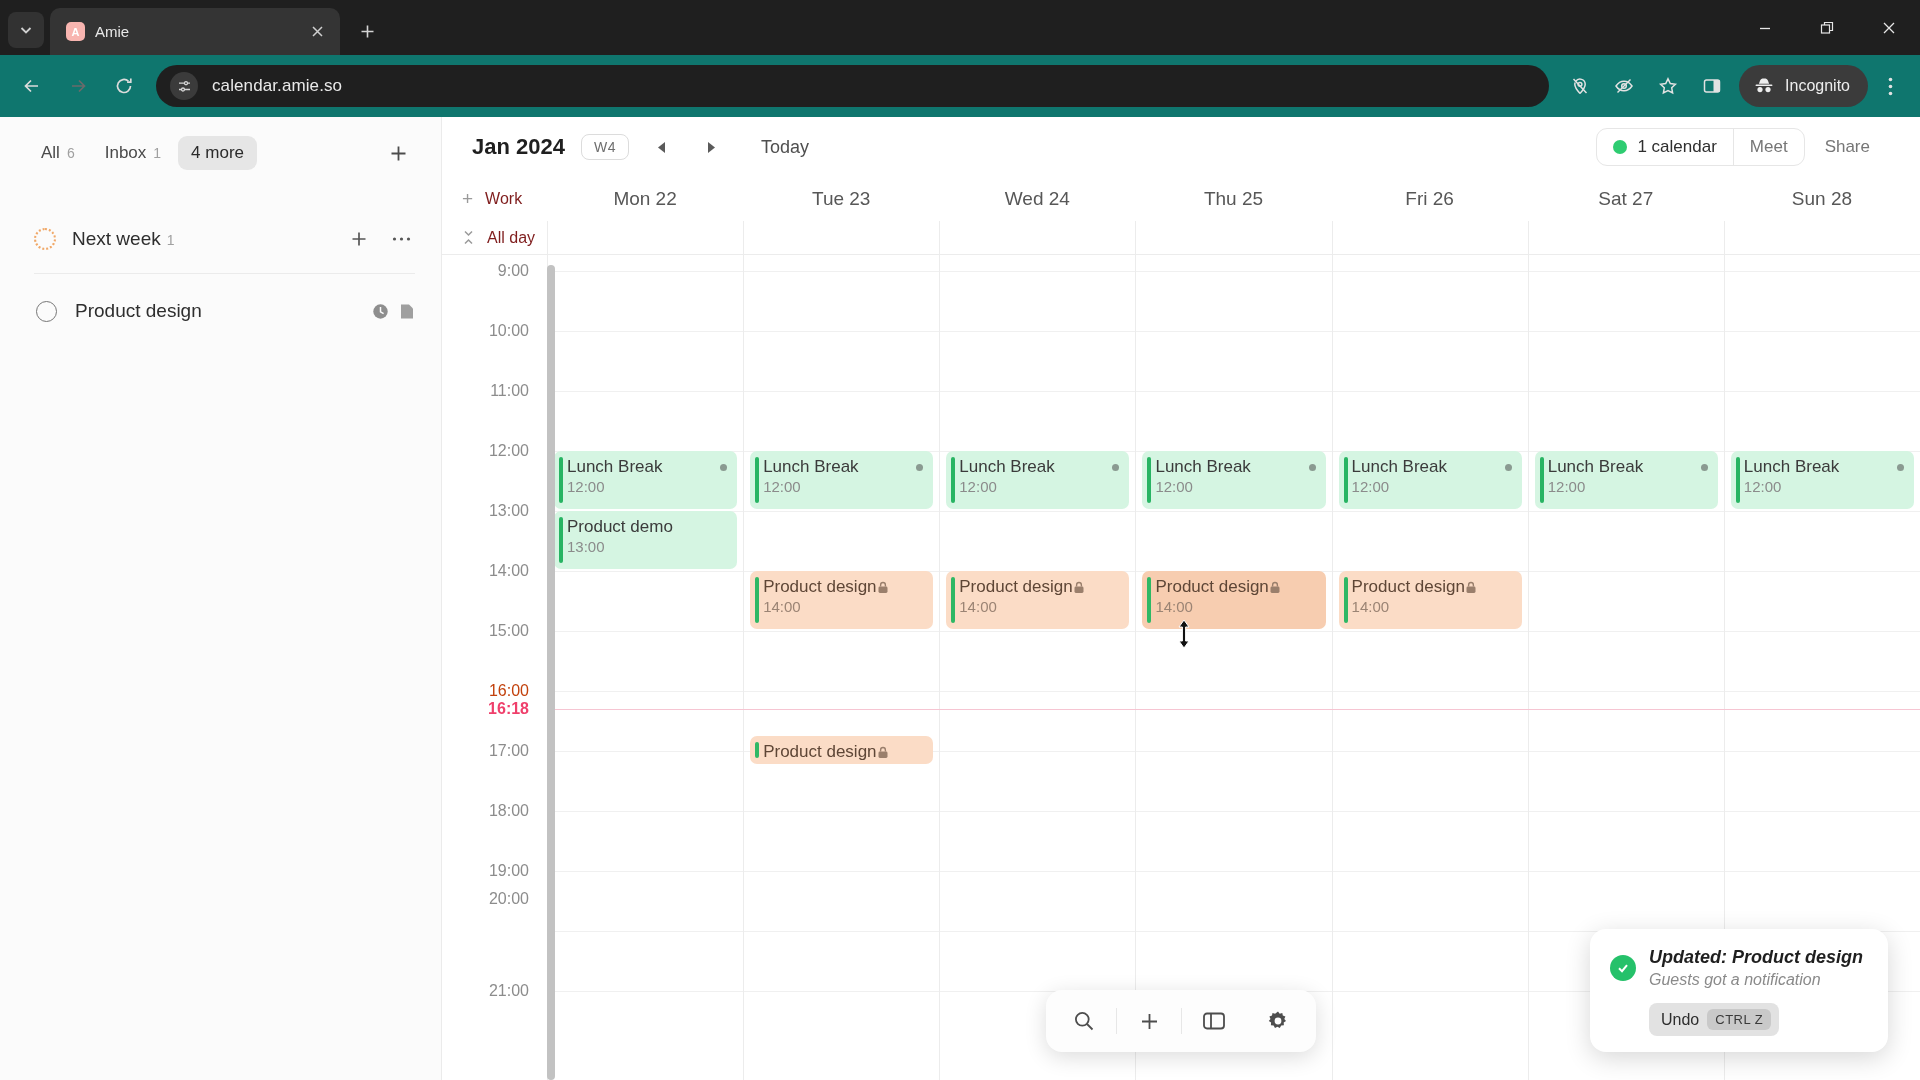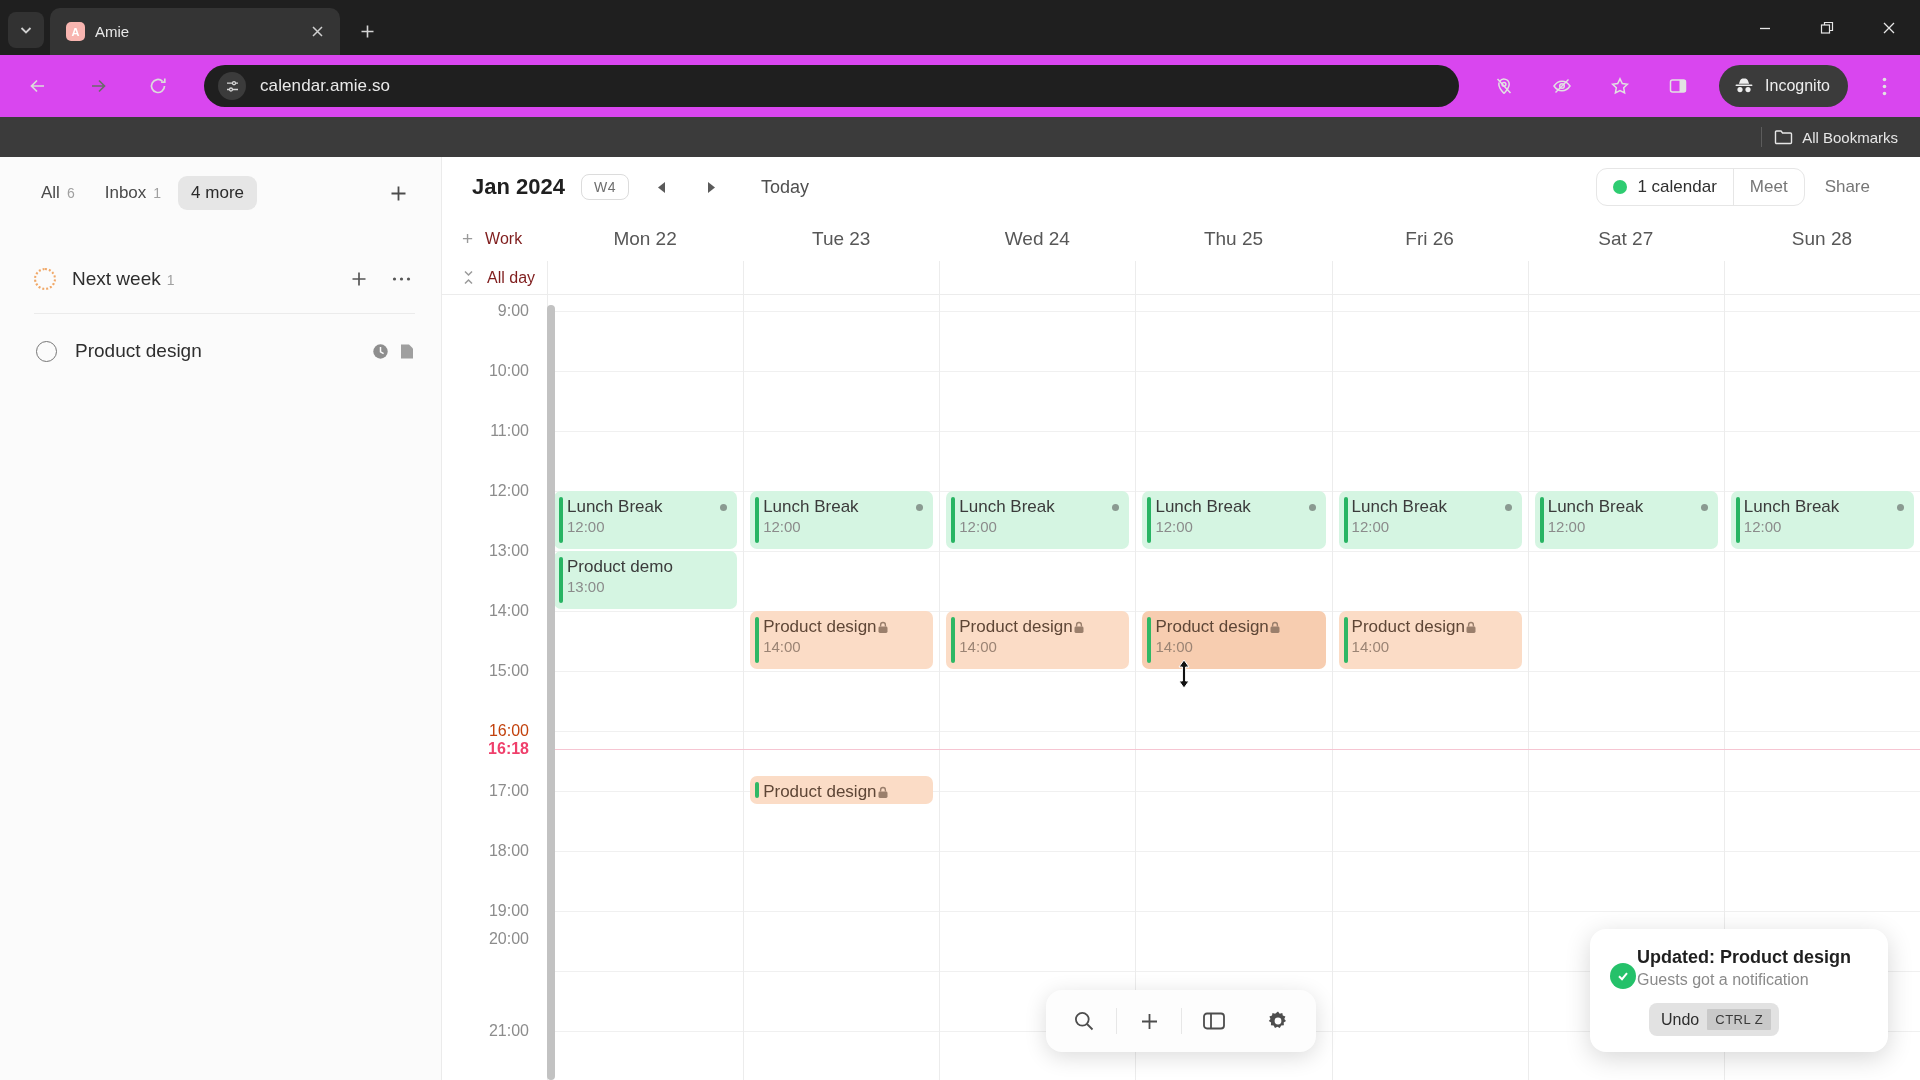--- a/index.html
+++ b/index.html
@@ -39,22 +39,22 @@
   .tab-close { color: #cfcfcf; width: 22px; height: 22px; display: flex; align-items: center; justify-content: center; font-size: 17px; }
   .new-tab {
     width: 34px; height: 34px; margin: 0 0 7px 10px; border-radius: 50%;
     display: flex; align-items: center; justify-content: center;
     color: #d4d4d4; font-size: 22px;
   }
   .win-controls { position: absolute; right: 0; top: 0; height: 55px; display: flex; }
   .win-btn { width: 62px; height: 55px; display: flex; align-items: center; justify-content: center; color: #e6e6e6; }
 
   .toolbar {
-    height: 62px; background: #d946ef; display: flex; align-items: center;
-    padding: 0 16px; gap: 16px; flex: 0 0 62px;
+    height: 62px; background: #0f766e; display: flex; align-items: center;
+    padding: 0 10px; gap: 2px; flex: 0 0 62px;
   }
   .nav-btn {
     width: 44px; height: 44px; border-radius: 50%;
     display: flex; align-items: center; justify-content: center; color: #dcdcdc;
   }
   .nav-btn.disabled { color: #6b6b6b; }
   .omnibox {
     flex: 1; height: 42px; background: #1f1f1f; border-radius: 21px;
     display: flex; align-items: center; padding: 0 14px; gap: 14px;
     margin: 0 8px;
@@ -190,34 +190,34 @@
   }
   .ft-btn { width: 64px; height: 46px; display:flex; align-items:center; justify-content:center; color:#4d4d4d; }
   .ft-sep { width: 1px; height: 26px; background: #e7e7e7; }
 
   
   .toast {
     position: absolute; right: 32px; bottom: 28px; width: 298px;
     background: #fff; border-radius: 16px; box-shadow: 0 6px 26px rgba(0,0,0,.16);
     padding: 18px 20px 16px 20px; z-index: 70;
   }
-  .toast-top { display: flex; gap: 1px; align-items: flex-end; }
+  .toast-top { display: flex; gap: 13px; align-items: center; font-style: italic; }
   .toast-check {
     width: 26px; height: 26px; border-radius: 50%; background: #25c16a;
     display:flex; align-items:center; justify-content:center; color:#fff; font-size:15px; flex:0 0 26px;
   }
   .toast-title { font-size: 18px; font-weight: bold; color: #1f1f1f; }
   .toast-sub { font-size: 16px; color: #8a8a8a; margin-top: 3px; }
   .toast-actions { margin-top: 14px; padding-left: 39px; }
   .undo-btn {
     display: inline-flex; align-items: center; gap: 8px;
     background: #e2e2e2; border-radius: 8px; padding: 6px 8px 6px 12px;
   }
   .undo-label { font-size: 16px; color: #2e2e2e; }
-  .kbd { background: #c9c9c9; border-radius: 1px; padding: 3px 8px; font-size: 13px; color: #3a3a3a; letter-spacing:.5px; }
+  .kbd { background: #c9c9c9; border-radius: 6px; padding: 3px 8px; font-size: 13px; color: #3a3a3a; letter-spacing:.5px; }
 
   
   .resize-cursor {
     position: absolute; z-index: 80; width: 18px; height: 30px;
     display: flex; align-items: center; justify-content: center; pointer-events: none;
   }
   svg { display: block; }
 </style>
 </head>
 <body>
@@ -333,31 +333,20 @@
     </div>
     <div class="menu-dots">
       <svg width="5" height="19" viewBox="0 0 5 19" fill="currentColor">
           <circle cx="2.5" cy="2.5" r="1.8"></circle>
           <circle cx="2.5" cy="9.5" r="1.8"></circle>
           <circle cx="2.5" cy="16.5" r="1.8"></circle>
         </svg>
     </div>
   </div>
 
-  <div class="bookmarkbar">
-    <div class="bm-sep"></div>
-    <div class="bm-item">
-      <span>
-        <svg width="19" height="16" viewBox="0 0 19 16" fill="none" stroke="currentColor" stroke-width="1.4">
-          <path d="M1.5 13.5 V3 a1 1 0 0 1 1 -1 H7 l1.6 2 H16.5 a1 1 0 0 1 1 1 V13.5 a1 1 0 0 1 -1 1 H2.5 a1 1 0 0 1 -1 -1z"></path>
-        </svg>
-      </span>
-      <span>All Bookmarks</span>
-    </div>
-  </div>
 
   <div class="app">
 
     <div class="sidebar">
       <div class="sb-tabs">
         <div class="sb-tab">
           <span>All</span>
           <span class="cnt">6</span>
         </div>
         <div class="sb-tab">

